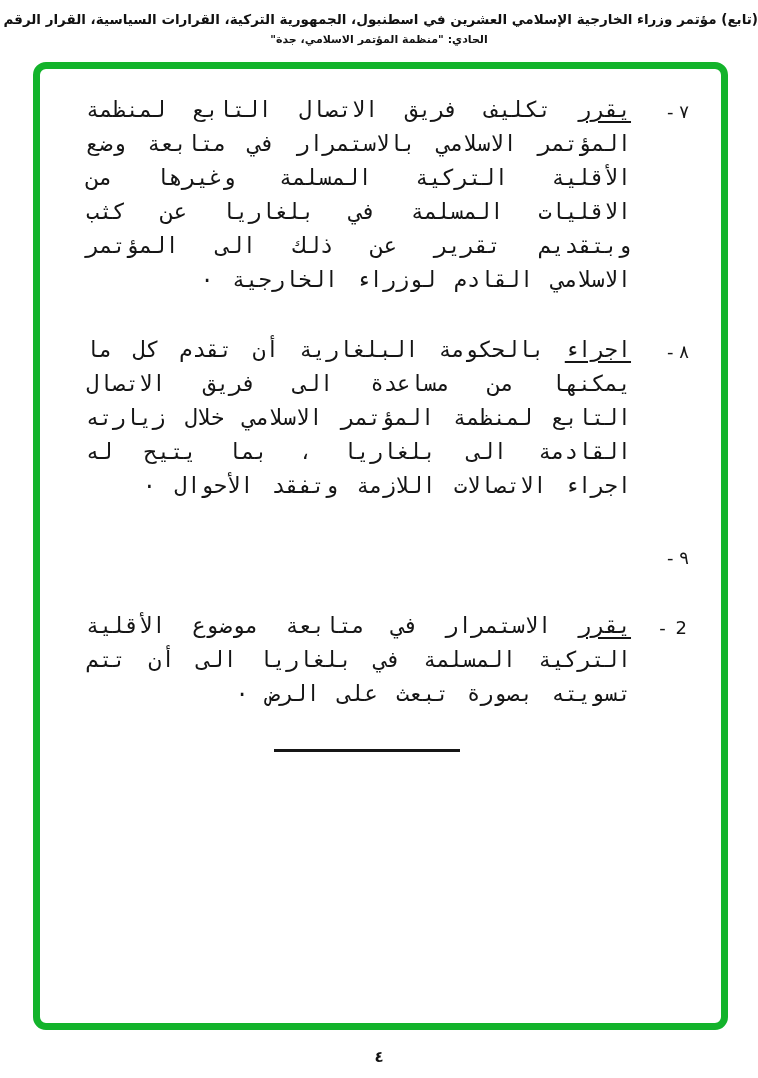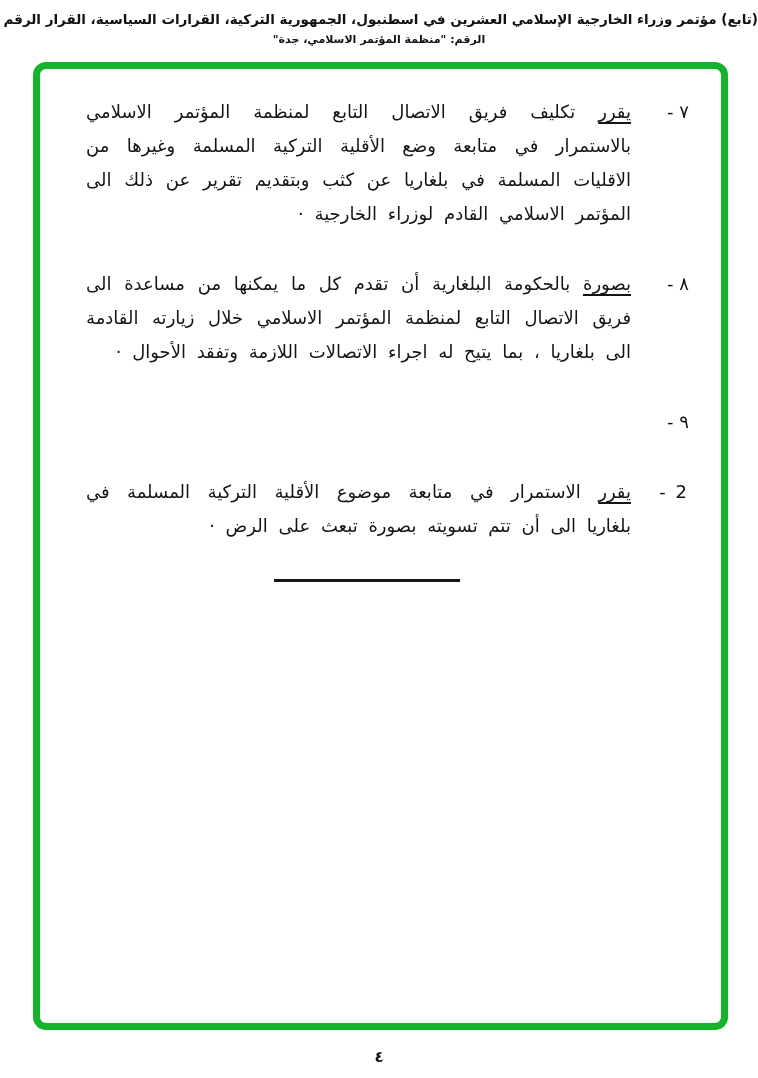--- a/index.html
+++ b/index.html
@@ -68,25 +68,26 @@
     flex: 0 0 58px;
     font-size: 18px;
     line-height: 34px;
     text-align: right;
     padding-right: 14px;
     white-space: nowrap;
     letter-spacing: 2px;
   }
   .res-text {
     flex: 1 1 auto;
-    font-size: 18px;
+    font-size: 22px;
     line-height: 34px;
     text-align: justify;
     text-justify: inter-word;
     word-spacing: 5px;
+    font-family: Liberation Mono, monospace;
   }
   .kw {
     text-decoration: underline;
     text-underline-offset: 4px;
     text-decoration-thickness: 1.5px;
   }
 
   .end-rule {
     width: 186px;
     height: 0;
@@ -108,40 +109,40 @@
   }
 </style>
 </head>
 <body>
 
 <div class="page">
 
   <div class="doc-header">
     <div class="line1">(تابع) مؤتمر وزراء الخارجية الإسلامي العشرين في اسطنبول، الجمهورية التركية، القرارات السياسية، القرار الرقم ٣٤/٢٠-س</div>
     <div class="line2">
-      <span>الرقم:</span>
+      <span>الحادي:</span>
       <span>"منظمة المؤتمر الاسلامي، جدة"</span>
     </div>
   </div>
 
   <div class="frame">
     <div class="content">
 
       <div class="res-item">
         <div class="res-num">٧ -</div>
         <div class="res-text">
           <span class="kw">يقرر</span>
           <span>تكليف فريق الاتصال التابع لمنظمة المؤتمر الاسلامي بالاستمرار في متابعة وضع الأقلية التركية المسلمة وغيرها من الاقليات المسلمة في بلغاريا عن كثب وبتقديم تقرير عن ذلك الى المؤتمر الاسلامي القادم لوزراء الخارجية ·</span>
         </div>
       </div>
 
       <div class="res-item">
         <div class="res-num">٨ -</div>
         <div class="res-text">
-          <span class="kw">بصورة</span>
+          <span class="kw">اجراء</span>
           <span>بالحكومة البلغارية أن تقدم كل ما يمكنها من مساعدة الى فريق الاتصال التابع لمنظمة المؤتمر الاسلامي خلال زيارته القادمة الى بلغاريا ، بما يتيح له اجراء الاتصالات اللازمة وتفقد الأحوال ·</span>
         </div>
       </div>
 
       <div class="res-item">
         <div class="res-num">٩ -</div>
       </div>
 
       <div class="res-item">
         <div class="res-num">2 -</div>

